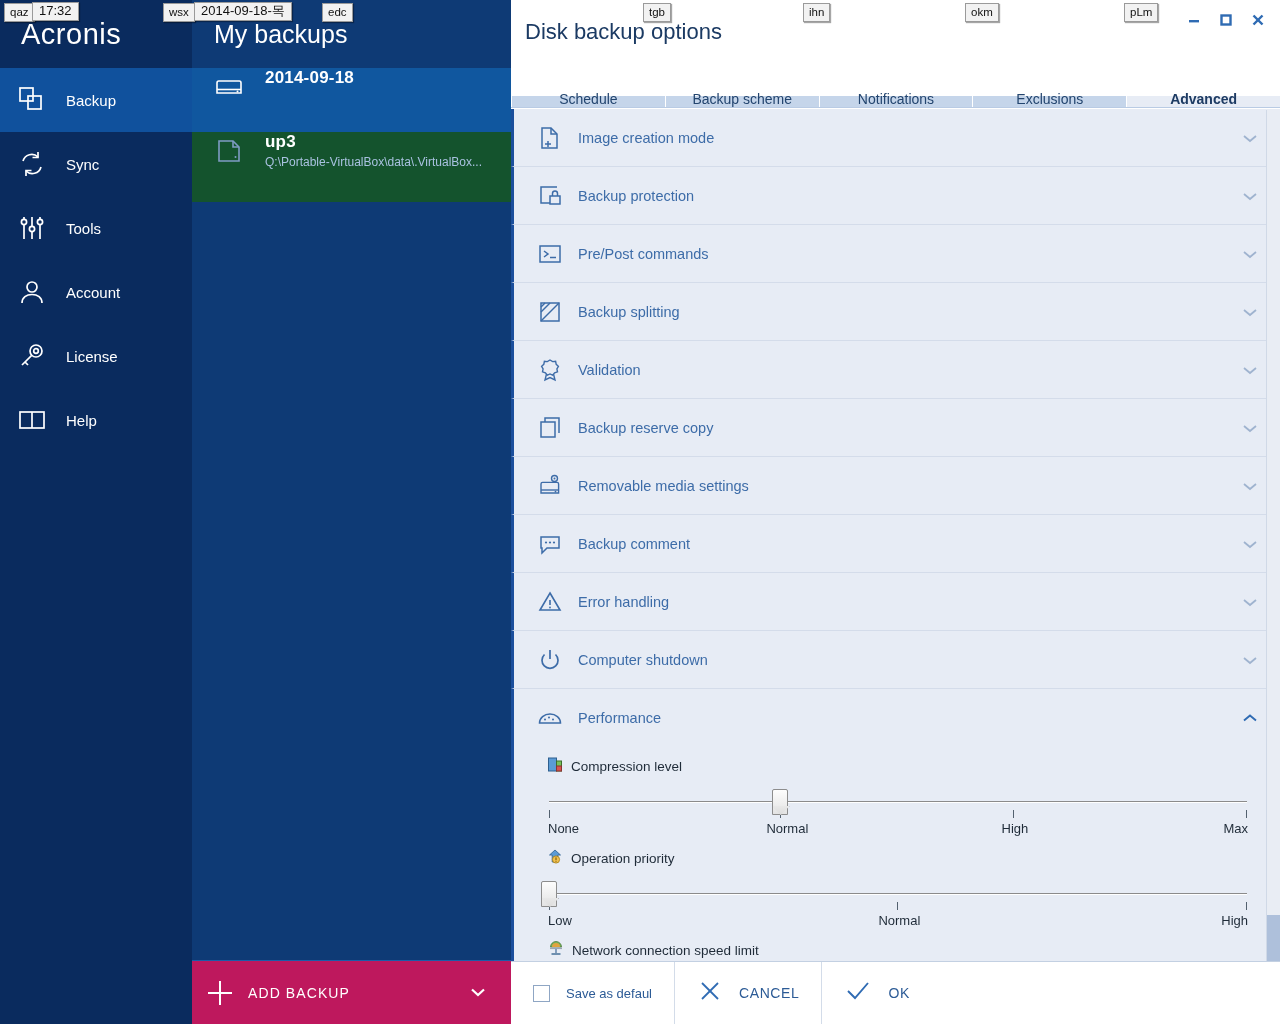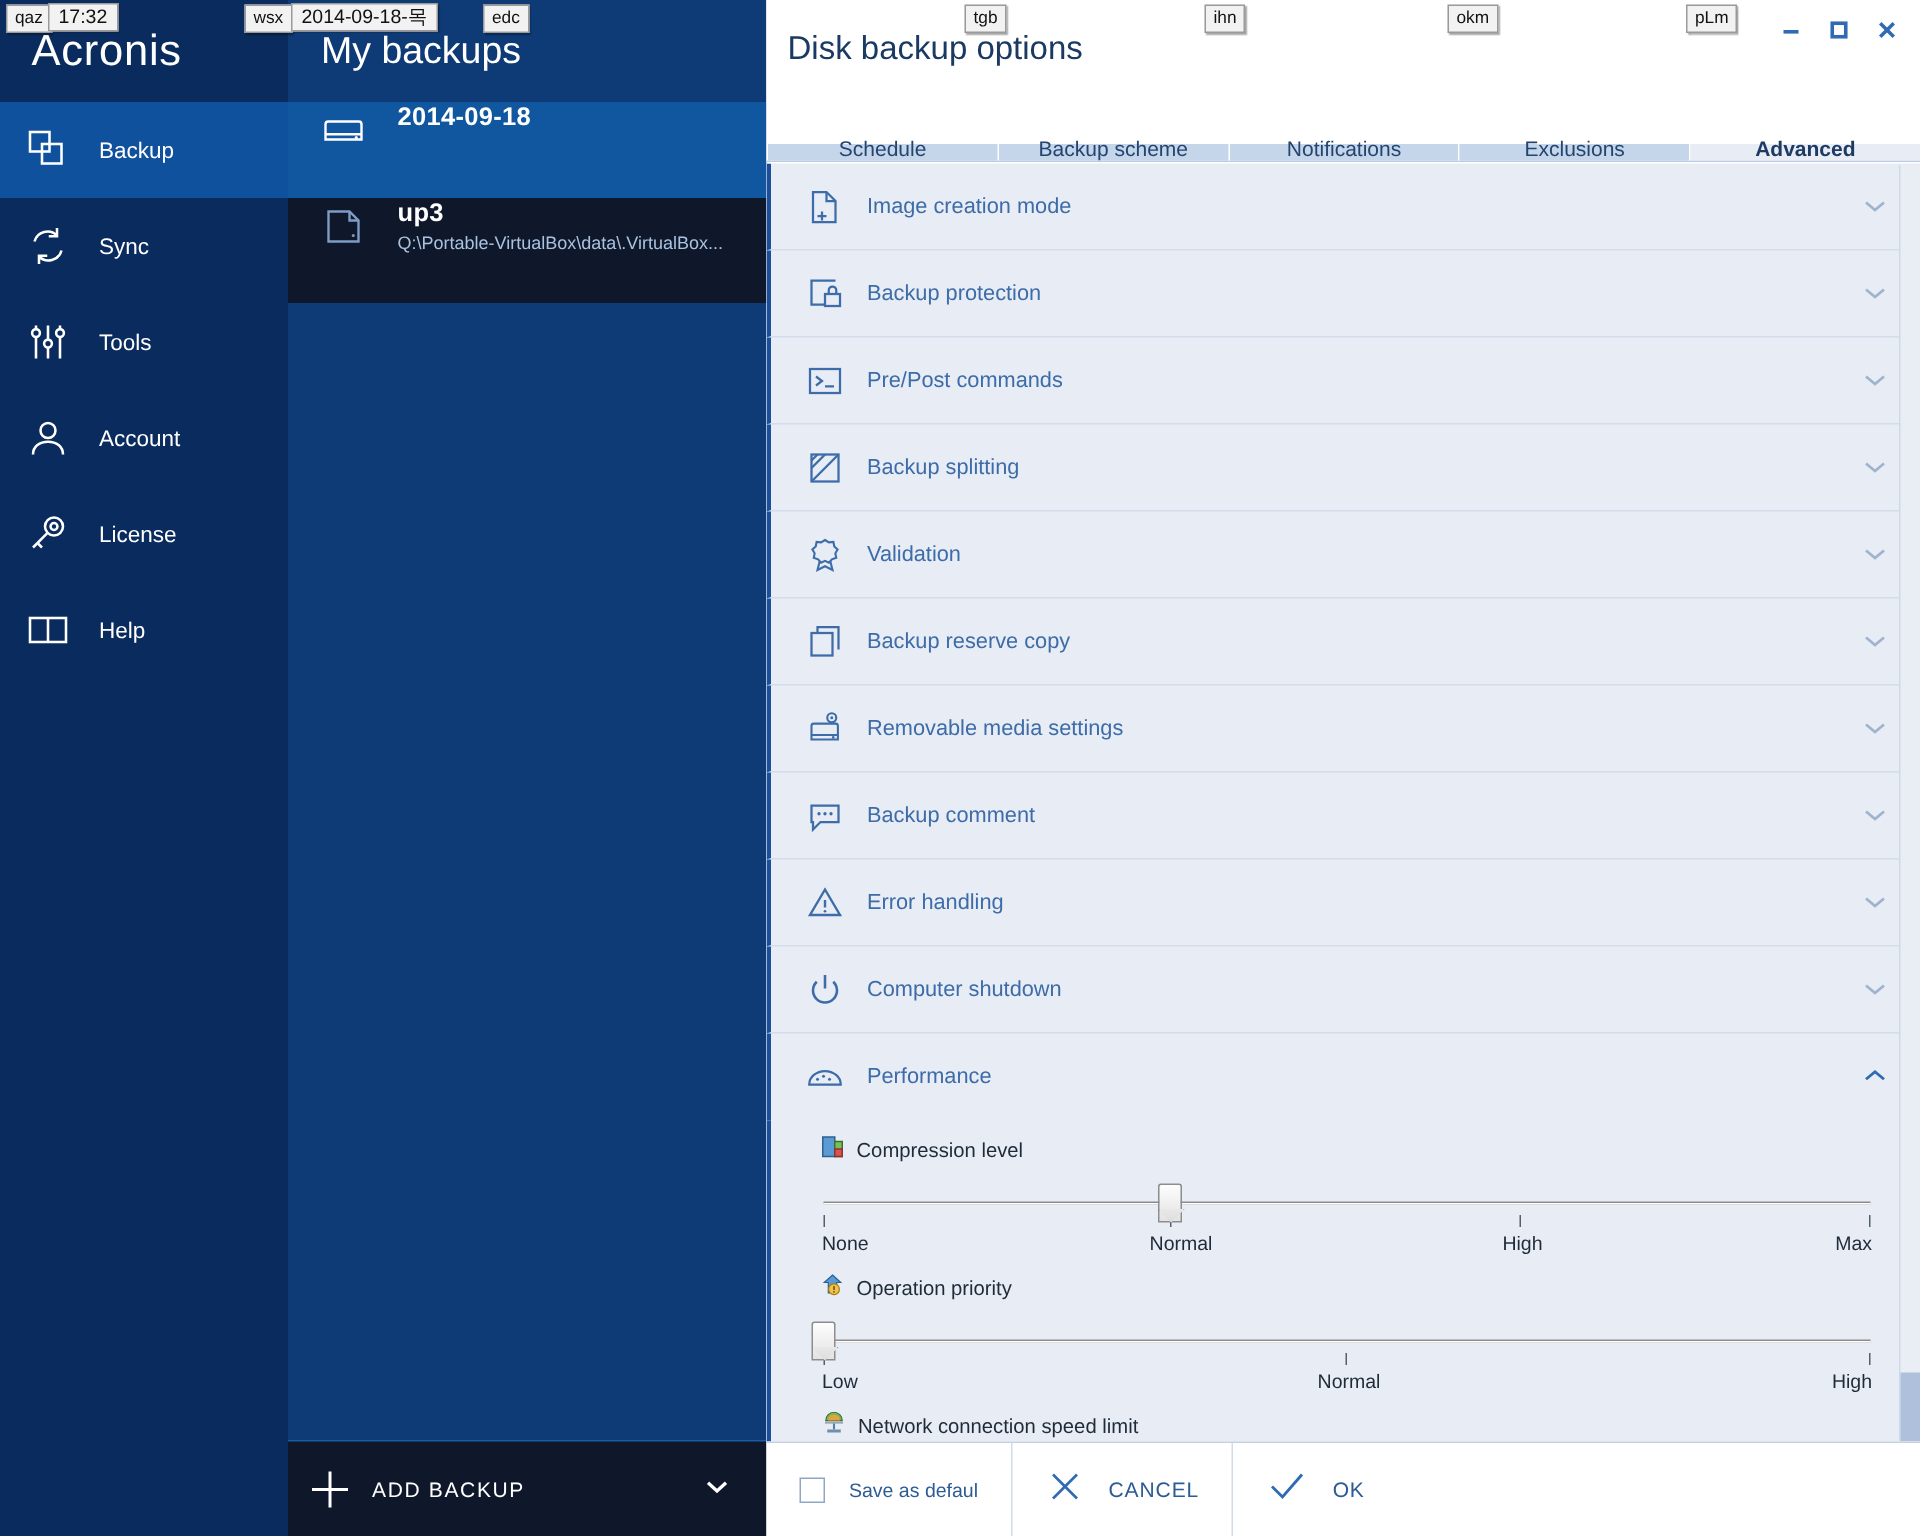--- a/index.html
+++ b/index.html
@@ -38,28 +38,28 @@
   }
   .listheader{
     height:68px; color:#fff; font-size:25px; font-weight:300;
     display:flex; align-items:center; padding-left:22px;
   }
   .bkitem{
     height:64px; display:flex; align-items:flex-start; gap:17px;
     padding-left:18px; color:#fff;
   }
   .bkitem.sel{ background:#10579f; height:64px; }
-  .bkitem.alt{ background:#0f172a; height:70px; }
+  .bkitem.alt{ background:#14532d; height:70px; }
   .bk-icon{ width:38px; height:38px; flex:0 0 38px; display:flex; align-items:center; justify-content:center; }
   .bk-text{ display:flex; flex-direction:column; justify-content:center; }
   .bk-title{ font-size:17px; font-weight:bold; letter-spacing:.2px; }
   .bk-sub{ font-size:12px; color:#a9c2e0; margin-top:3px; }
   .addbackup{
     position:absolute; left:0; bottom:0; width:319px; height:64px;
-    background:#0f172a; display:flex; align-items:center; color:#fff;
+    background:#be185d; display:flex; align-items:center; color:#fff;
     border-top:1px solid #1b5ca8;
   }
   .addbackup .plus{ width:56px; display:flex; justify-content:center; align-items:center; font-size:34px; font-weight:200; }
   .addbackup .ab-label{ font-size:14px; letter-spacing:1.1px; }
   .addbackup .ab-chev{ margin-left:auto; margin-right:24px; }
 
   
   .dialog{
     position:absolute; left:511px; top:0; width:769px; height:1024px;
     background:#ffffff;

